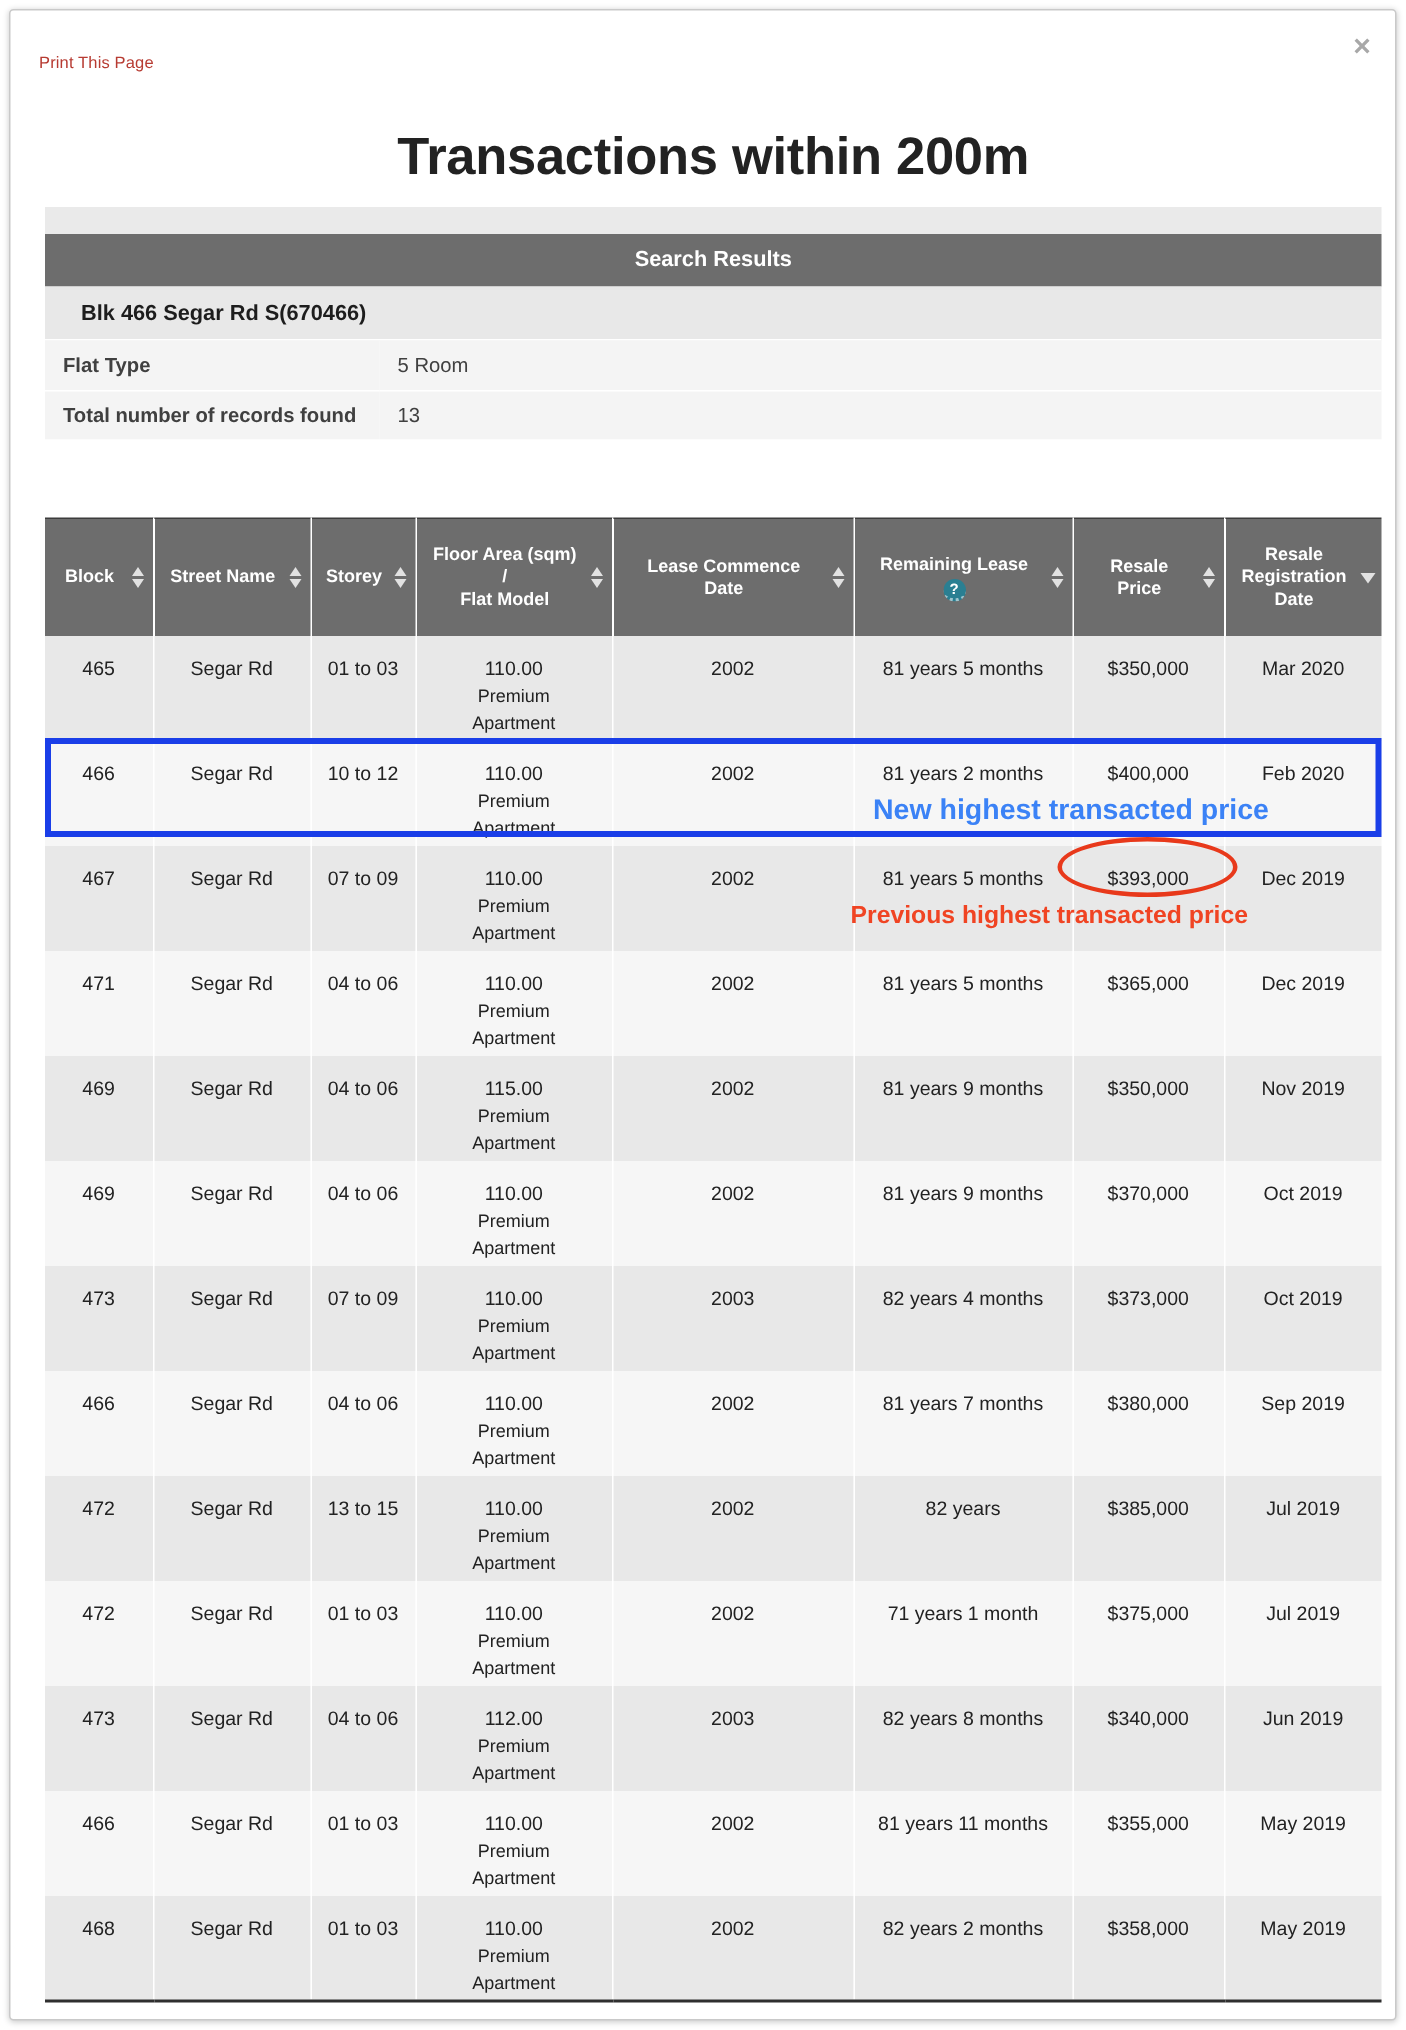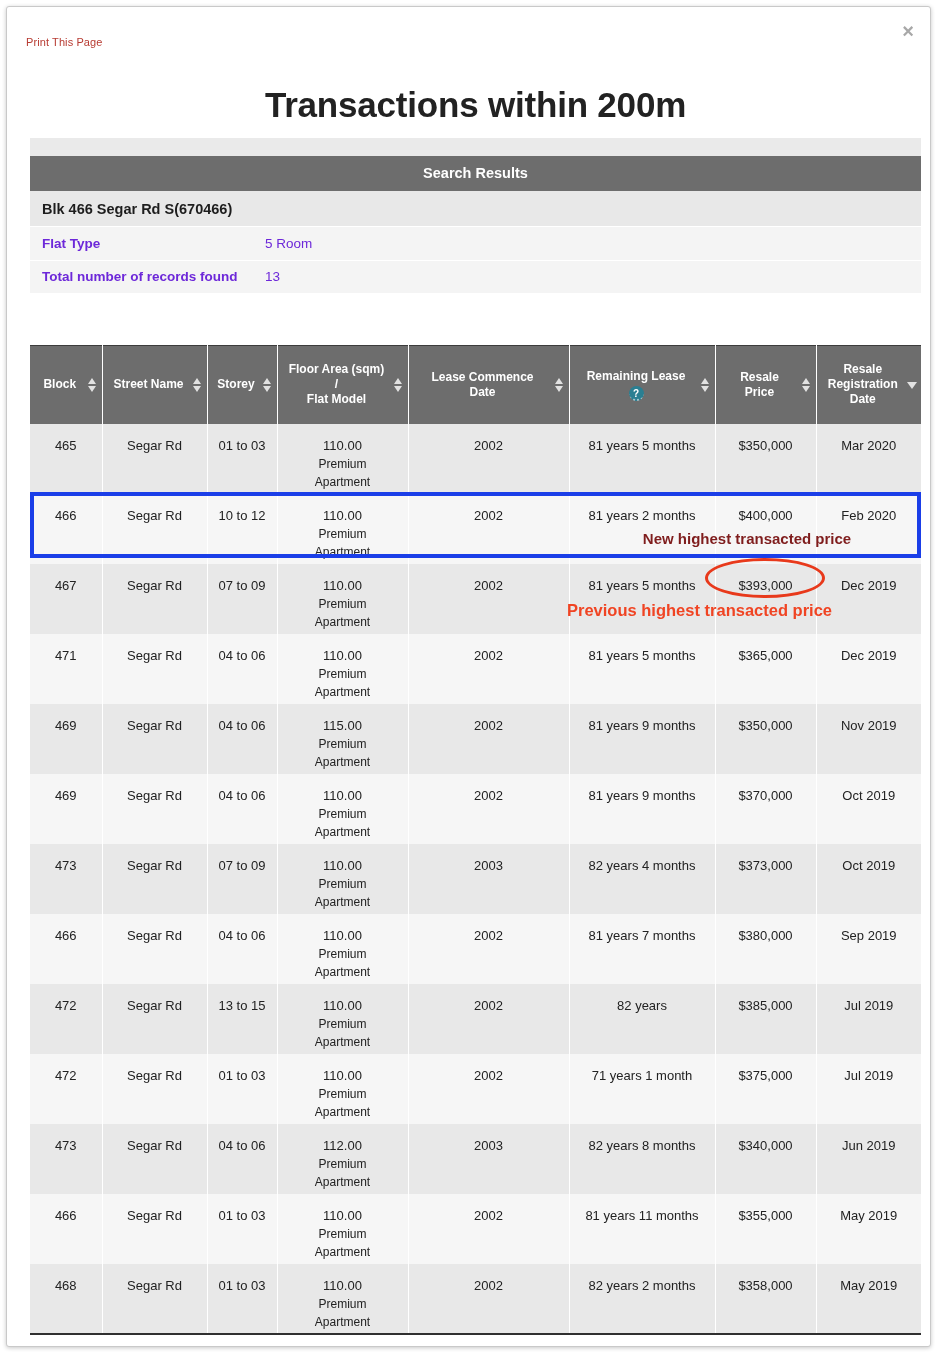--- a/index.html
+++ b/index.html
@@ -89,36 +89,36 @@
     color: #ffffff;
     text-align: center;
     font-size: 14.5px;
     font-weight: bold;
   }
 
   .addr-row {
     height: 36px;
     line-height: 36px;
     background: #e8e8e8;
-    padding-left: 12px;
+    padding-left: 24px;
     font-size: 14.5px;
     font-weight: bold;
     color: #1d1d1d;
     border-bottom: 1px solid #ffffff;
   }
 
   .info-table {
     width: 100%;
     border-collapse: collapse;
     table-layout: fixed;
   }
   .info-table td {
     height: 33px;
     font-size: 13.5px;
-    color: #6d28d9;
+    color: #404040;
     padding-left: 12px;
     border-bottom: 1px solid #ffffff;
   }
   .info-table td.lbl { width: 223px; font-weight: bold; }
   .info-table tr.odd td  { background: #f4f4f4; }
   .info-table tr.even td { background: #e8e8e8; }
 
   
   .data-wrap {
     position: absolute;
@@ -223,23 +223,22 @@
     border: 4px solid #1a3ee8;
     pointer-events: none;
     z-index: 5;
   }
 
   .ann-blue {
     position: absolute;
     left: 575px;
     top: 523px;
     width: 330px;
-    text-align: center;
-    color: #7f1d1d;
-    font-size: 15px;
+    color: #3b82f6;
+    font-size: 19px;
     font-weight: bold;
     z-index: 6;
   }
 
   .ann-red {
     position: absolute;
     left: 560px;
     top: 594px;
     width: 350px;
     text-align: left;

